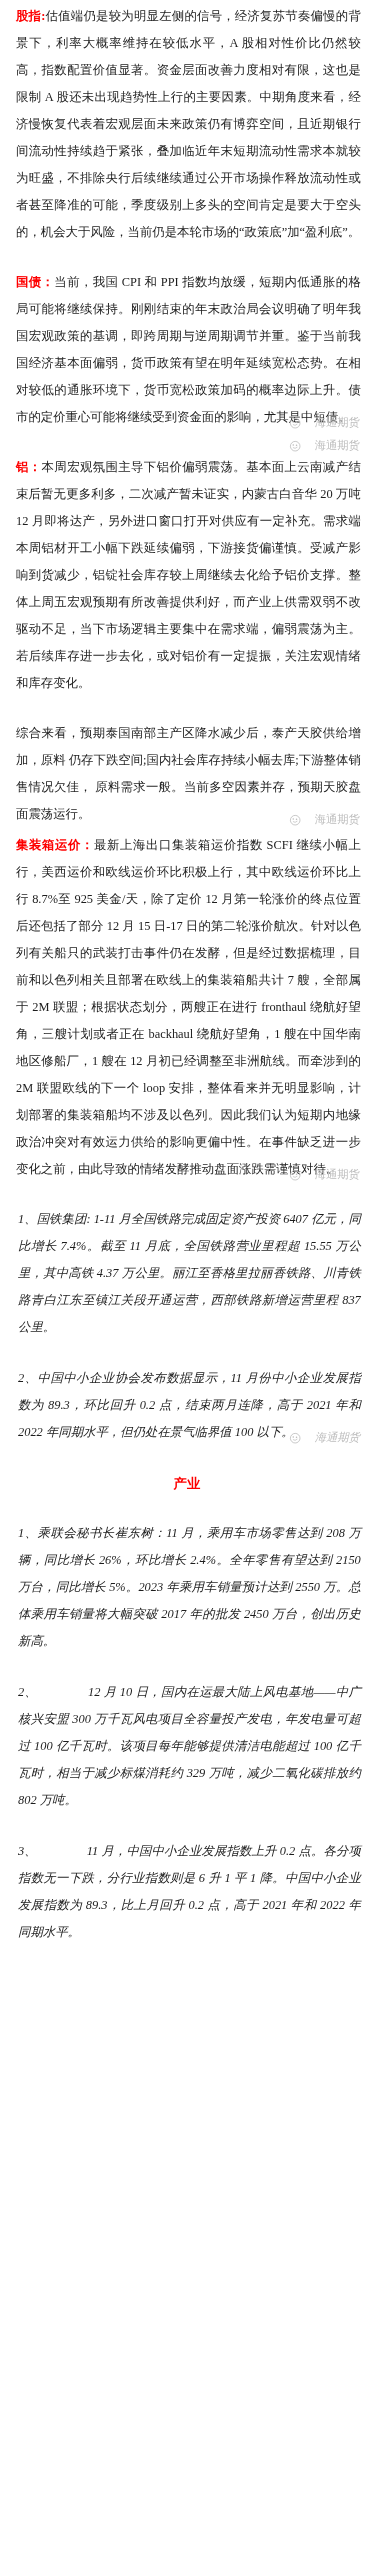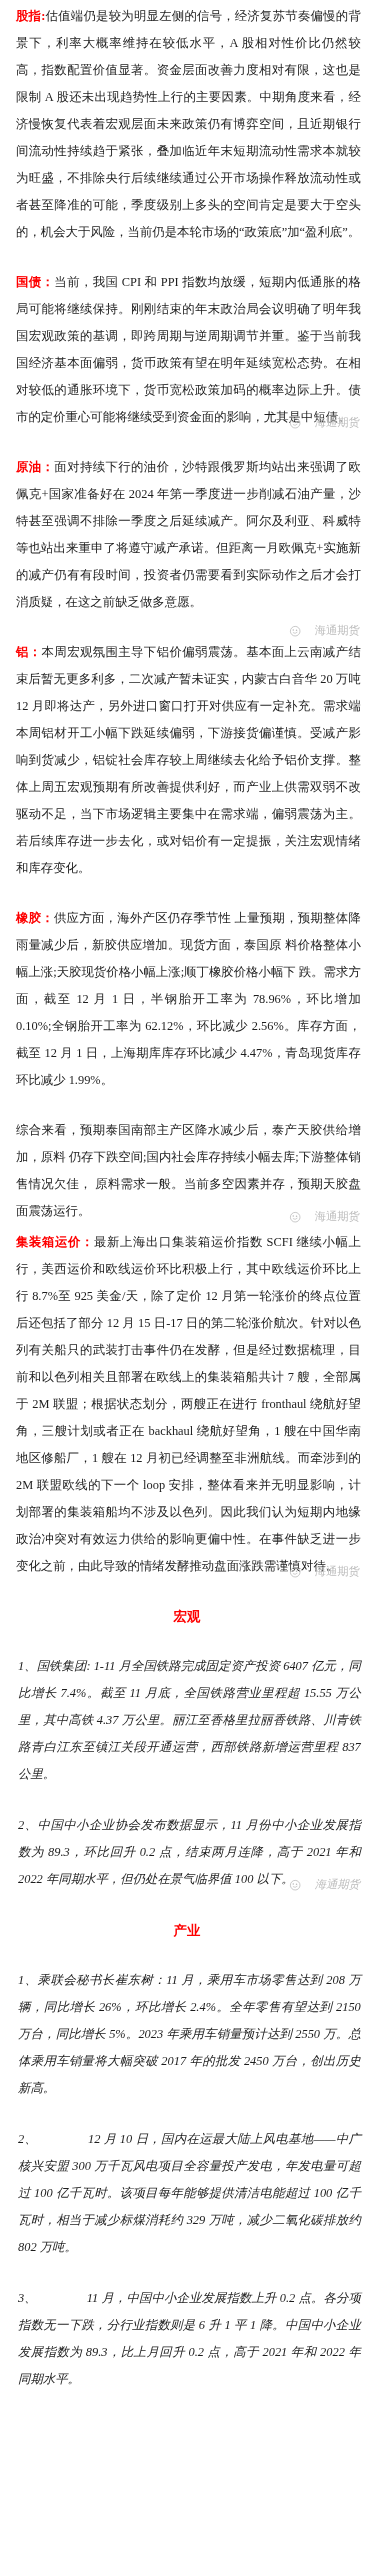--- a/index.html
+++ b/index.html
@@ -57,35 +57,33 @@
         <svg class="wm-icon" width="12.4" height="12.4" viewBox="0 0 24 24">
           <circle cx="12" cy="12" r="9.3" fill="none" stroke="#bdbdbd" stroke-width="1.6"></circle>
           <circle cx="8.3" cy="9.8" r="1.5" fill="#bdbdbd"></circle>
           <circle cx="14.6" cy="10.4" r="1.5" fill="#bdbdbd"></circle>
           <path d="M7.6 14.6 q4.2 3.4 8.6 -0.8" fill="none" stroke="#bdbdbd" stroke-width="1.4"></path>
         </svg>
         <span>海通期货</span>
       </span></p>
 
 
-  <p class="para"><span class="label">原油：</span><span>面对持续下行的油价，沙特跟俄罗斯均站出来强调了欧佩克+国家准备好在 2024 年第一季度进一步削减石油产量，沙特甚至强调不排除一季度之后延续减产。阿尔及利亚、科威特等也站出来重申了将遵守减产承诺。但距离一月欧佩克+实施新的减产仍有有段时间，投资者仍需要看到实际动作之后才会打消质疑，在这之前缺乏做多意愿。</span></p>
 
   <p class="para"><span class="watermark">
         <svg class="wm-icon" width="12.4" height="12.4" viewBox="0 0 24 24">
           <circle cx="12" cy="12" r="9.3" fill="none" stroke="#bdbdbd" stroke-width="1.6"></circle>
           <circle cx="8.3" cy="9.8" r="1.5" fill="#bdbdbd"></circle>
           <circle cx="14.6" cy="10.4" r="1.5" fill="#bdbdbd"></circle>
           <path d="M7.6 14.6 q4.2 3.4 8.6 -0.8" fill="none" stroke="#bdbdbd" stroke-width="1.4"></path>
         </svg>
         <span>海通期货</span>
       </span></p>
 
   <p class="para"><span class="label">铝：</span><span>本周宏观氛围主导下铝价偏弱震荡。基本面上云南减产结束后暂无更多利多，二次减产暂未证实，内蒙古白音华 20 万吨 12 月即将达产，另外进口窗口打开对供应有一定补充。需求端本周铝材开工小幅下跌延续偏弱，下游接货偏谨慎。受减产影响到货减少，铝锭社会库存较上周继续去化给予铝价支撑。整体上周五宏观预期有所改善提供利好，而产业上供需双弱不改驱动不足，当下市场逻辑主要集中在需求端，偏弱震荡为主。若后续库存进一步去化，或对铝价有一定提振，关注宏观情绪和库存变化。</span></p>
 
-  <p class="para"><span class="label">橡胶：</span><span>供应方面，海外产区仍存季节性 上量预期，预期整体降雨量减少后，新胶供应增加。现货方面，泰国原 料价格整体小幅上涨;天胶现货价格小幅上涨;顺丁橡胶价格小幅下 跌。需求方面，截至 12 月 1 日，半钢胎开工率为 78.96%，环比增加 0.10%;全钢胎开工率为 62.12%，环比减少 2.56%。库存方面，截至 12 月 1 日，上海期库库存环比减少 4.47%，青岛现货库存环比减少 1.99%。</span></p>
 
   <p class="para tight"><span>综合来看，预期泰国南部主产区降水减少后，泰产天胶供给增加，原料 仍存下跌空间;国内社会库存持续小幅去库;下游整体销售情况欠佳， 原料需求一般。当前多空因素并存，预期天胶盘面震荡运行。</span><span class="watermark">
         <svg class="wm-icon" width="12.4" height="12.4" viewBox="0 0 24 24">
           <circle cx="12" cy="12" r="9.3" fill="none" stroke="#bdbdbd" stroke-width="1.6"></circle>
           <circle cx="8.3" cy="9.8" r="1.5" fill="#bdbdbd"></circle>
           <circle cx="14.6" cy="10.4" r="1.5" fill="#bdbdbd"></circle>
           <path d="M7.6 14.6 q4.2 3.4 8.6 -0.8" fill="none" stroke="#bdbdbd" stroke-width="1.4"></path>
         </svg>
         <span>海通期货</span>
       </span></p>
@@ -93,21 +91,20 @@
   <p class="para"><span class="label">集装箱运价：</span><span>最新上海出口集装箱运价指数 SCFI 继续小幅上行，美西运价和欧线运价环比积极上行，其中欧线运价环比上行 8.7%至 925 美金/天，除了定价 12 月第一轮涨价的终点位置后还包括了部分 12 月 15 日-17 日的第二轮涨价航次。针对以色列有关船只的武装打击事件仍在发酵，但是经过数据梳理，目前和以色列相关且部署在欧线上的集装箱船共计 7 艘，全部属于 2M 联盟；根据状态划分，两艘正在进行 fronthaul 绕航好望角，三艘计划或者正在 backhaul 绕航好望角，1 艘在中国华南地区修船厂，1 艘在 12 月初已经调整至非洲航线。而牵涉到的 2M 联盟欧线的下一个 loop 安排，整体看来并无明显影响，计划部署的集装箱船均不涉及以色列。因此我们认为短期内地缘政治冲突对有效运力供给的影响更偏中性。在事件缺乏进一步变化之前，由此导致的情绪发酵推动盘面涨跌需谨慎对待。</span><span class="watermark">
         <svg class="wm-icon" width="12.4" height="12.4" viewBox="0 0 24 24">
           <circle cx="12" cy="12" r="9.3" fill="none" stroke="#bdbdbd" stroke-width="1.6"></circle>
           <circle cx="8.3" cy="9.8" r="1.5" fill="#bdbdbd"></circle>
           <circle cx="14.6" cy="10.4" r="1.5" fill="#bdbdbd"></circle>
           <path d="M7.6 14.6 q4.2 3.4 8.6 -0.8" fill="none" stroke="#bdbdbd" stroke-width="1.4"></path>
         </svg>
         <span>海通期货</span>
       </span></p>
 
-  <h2 class="section-title">宏观</h2>
 
   <p class="item"><span>1、</span><span>国铁集团: 1-11 月全国铁路完成固定资产投资 6407 亿元，同比增长 7.4%。截至 11 月底，全国铁路营业里程超 15.55 万公里，其中高铁 4.37 万公里。丽江至香格里拉丽香铁路、川青铁路青白江东至镇江关段开通运营，西部铁路新增运营里程 837 公里。</span></p>
 
   <p class="item"><span>2、</span><span>中国中小企业协会发布数据显示，11 月份中小企业发展指数为 89.3，环比回升 0.2 点，结束两月连降，高于 2021 年和 2022 年同期水平，但仍处在景气临界值 100 以下。</span><span class="watermark">
         <svg class="wm-icon" width="12.4" height="12.4" viewBox="0 0 24 24">
           <circle cx="12" cy="12" r="9.3" fill="none" stroke="#bdbdbd" stroke-width="1.6"></circle>
           <circle cx="8.3" cy="9.8" r="1.5" fill="#bdbdbd"></circle>
           <circle cx="14.6" cy="10.4" r="1.5" fill="#bdbdbd"></circle>
           <path d="M7.6 14.6 q4.2 3.4 8.6 -0.8" fill="none" stroke="#bdbdbd" stroke-width="1.4"></path>
         </svg>

